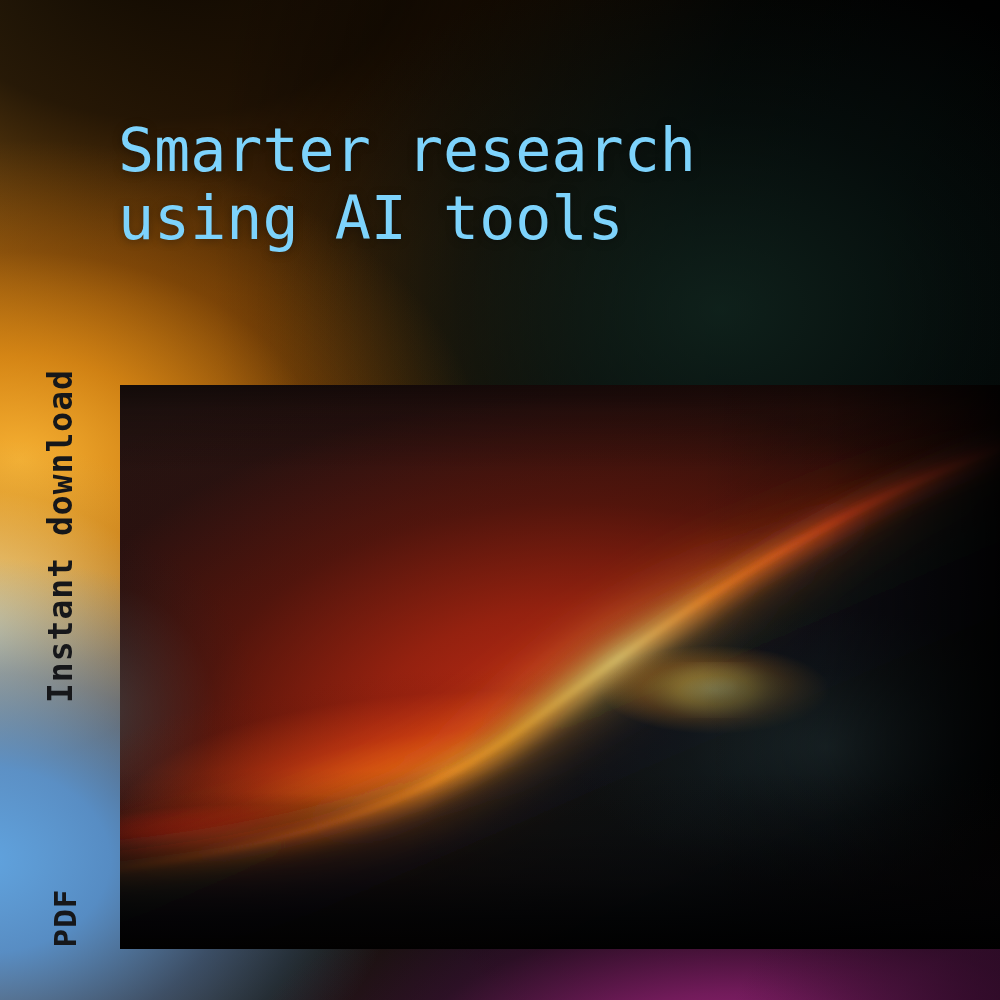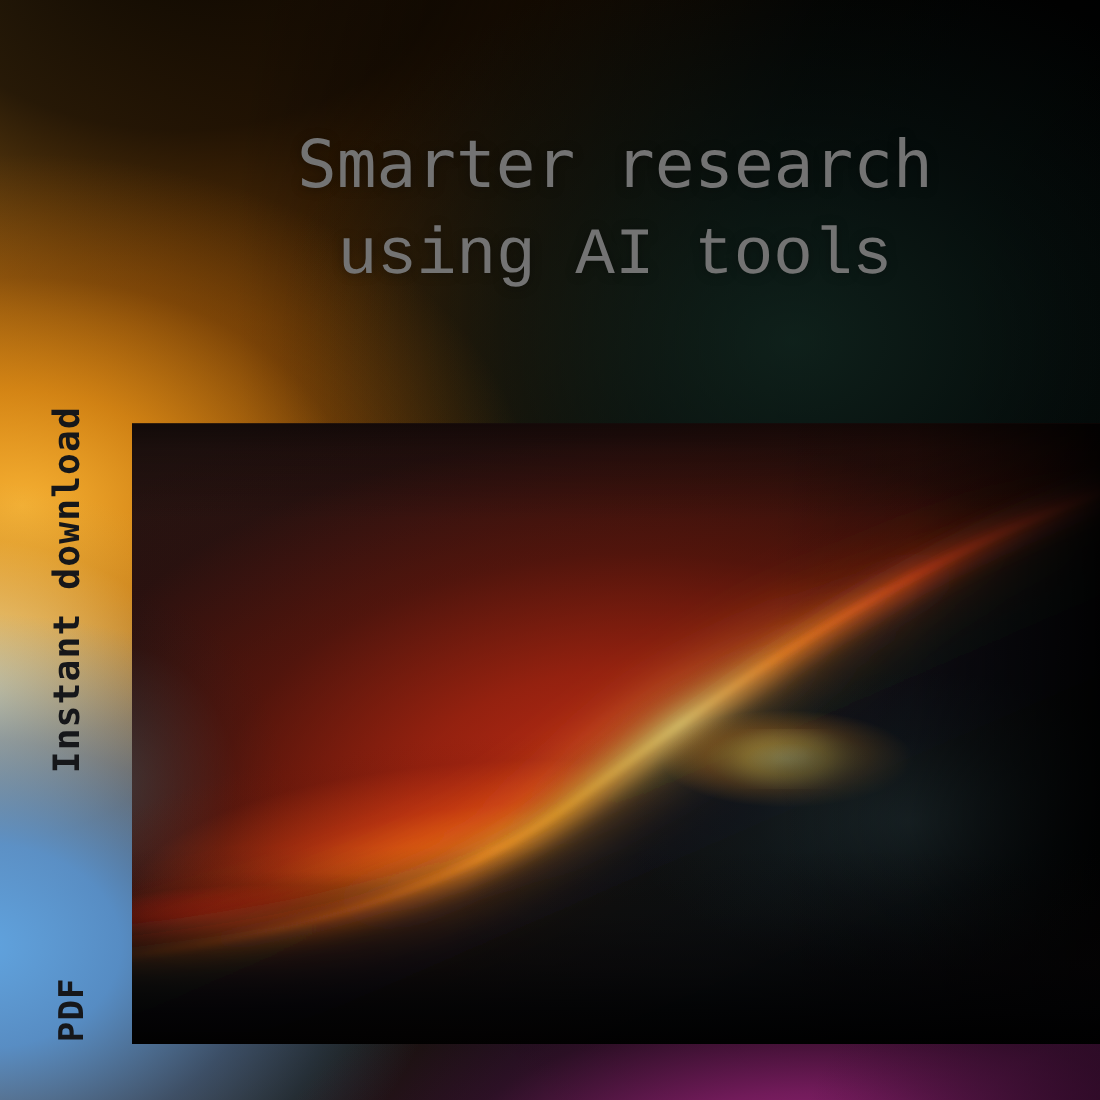--- a/index.html
+++ b/index.html
@@ -102,33 +102,32 @@
       rgba(56,14,48,0.6) 40%,
       rgba(0,0,0,0.0) 78%);
   }
 
   
   .headline {
     position: absolute;
     left: 0;
     right: 0;
     top: 120px;
-    text-align: center;
     padding-left: 118px;
     font-family: "DejaVu Sans Mono", monospace;
     font-size: 60px;
     line-height: 1.0;
     letter-spacing: 0px;
-    color: #737373;
+    color: #7dd3fc;
     text-shadow: 0 1px 10px rgba(0,0,0,0.35);
     z-index: 6;
     user-select: none;
   }
   .headline .line { display: block; white-space: pre; }
-  .headline .line2 { margin-top: 23px; font-family: Liberation Mono, monospace; }
+  .headline .line2 { margin-top: 8px; }
 
   
   .side-label {
     position: absolute;
     left: 0;
     transform-origin: center center;
     font-family: "DejaVu Sans Mono", monospace;
     font-weight: bold;
     color: #16171a;
     white-space: nowrap;

